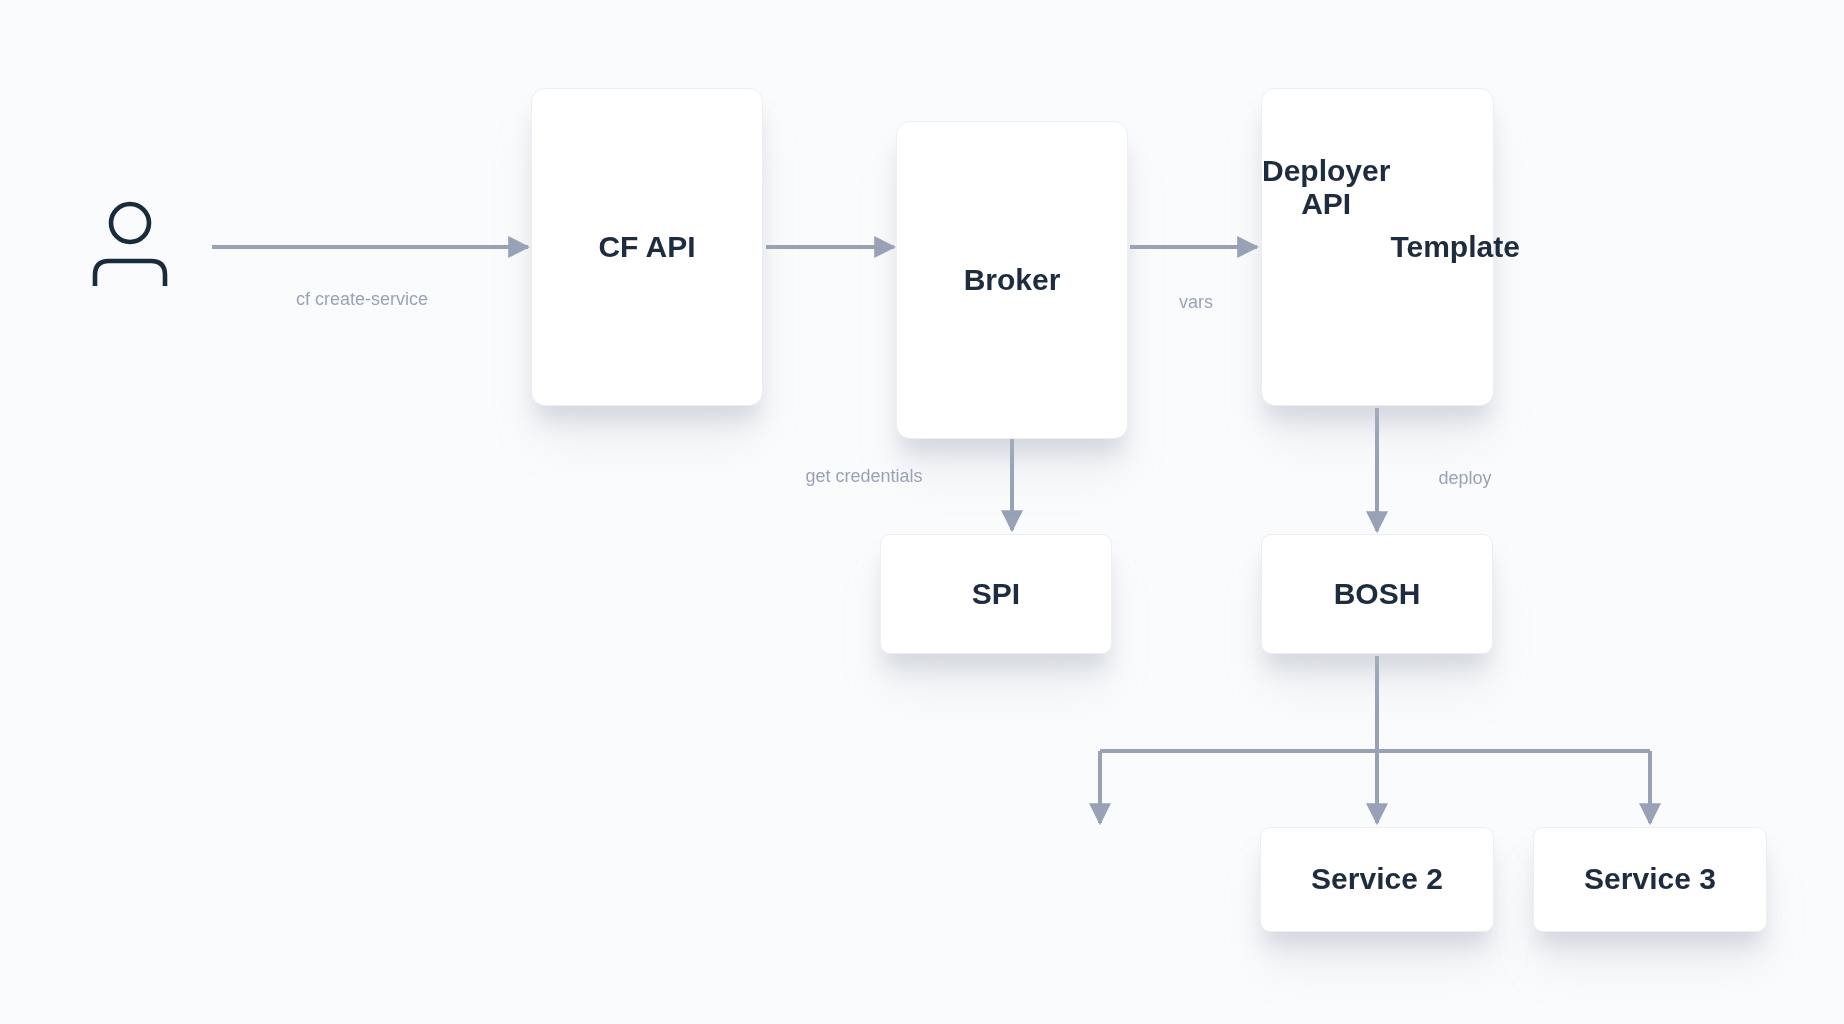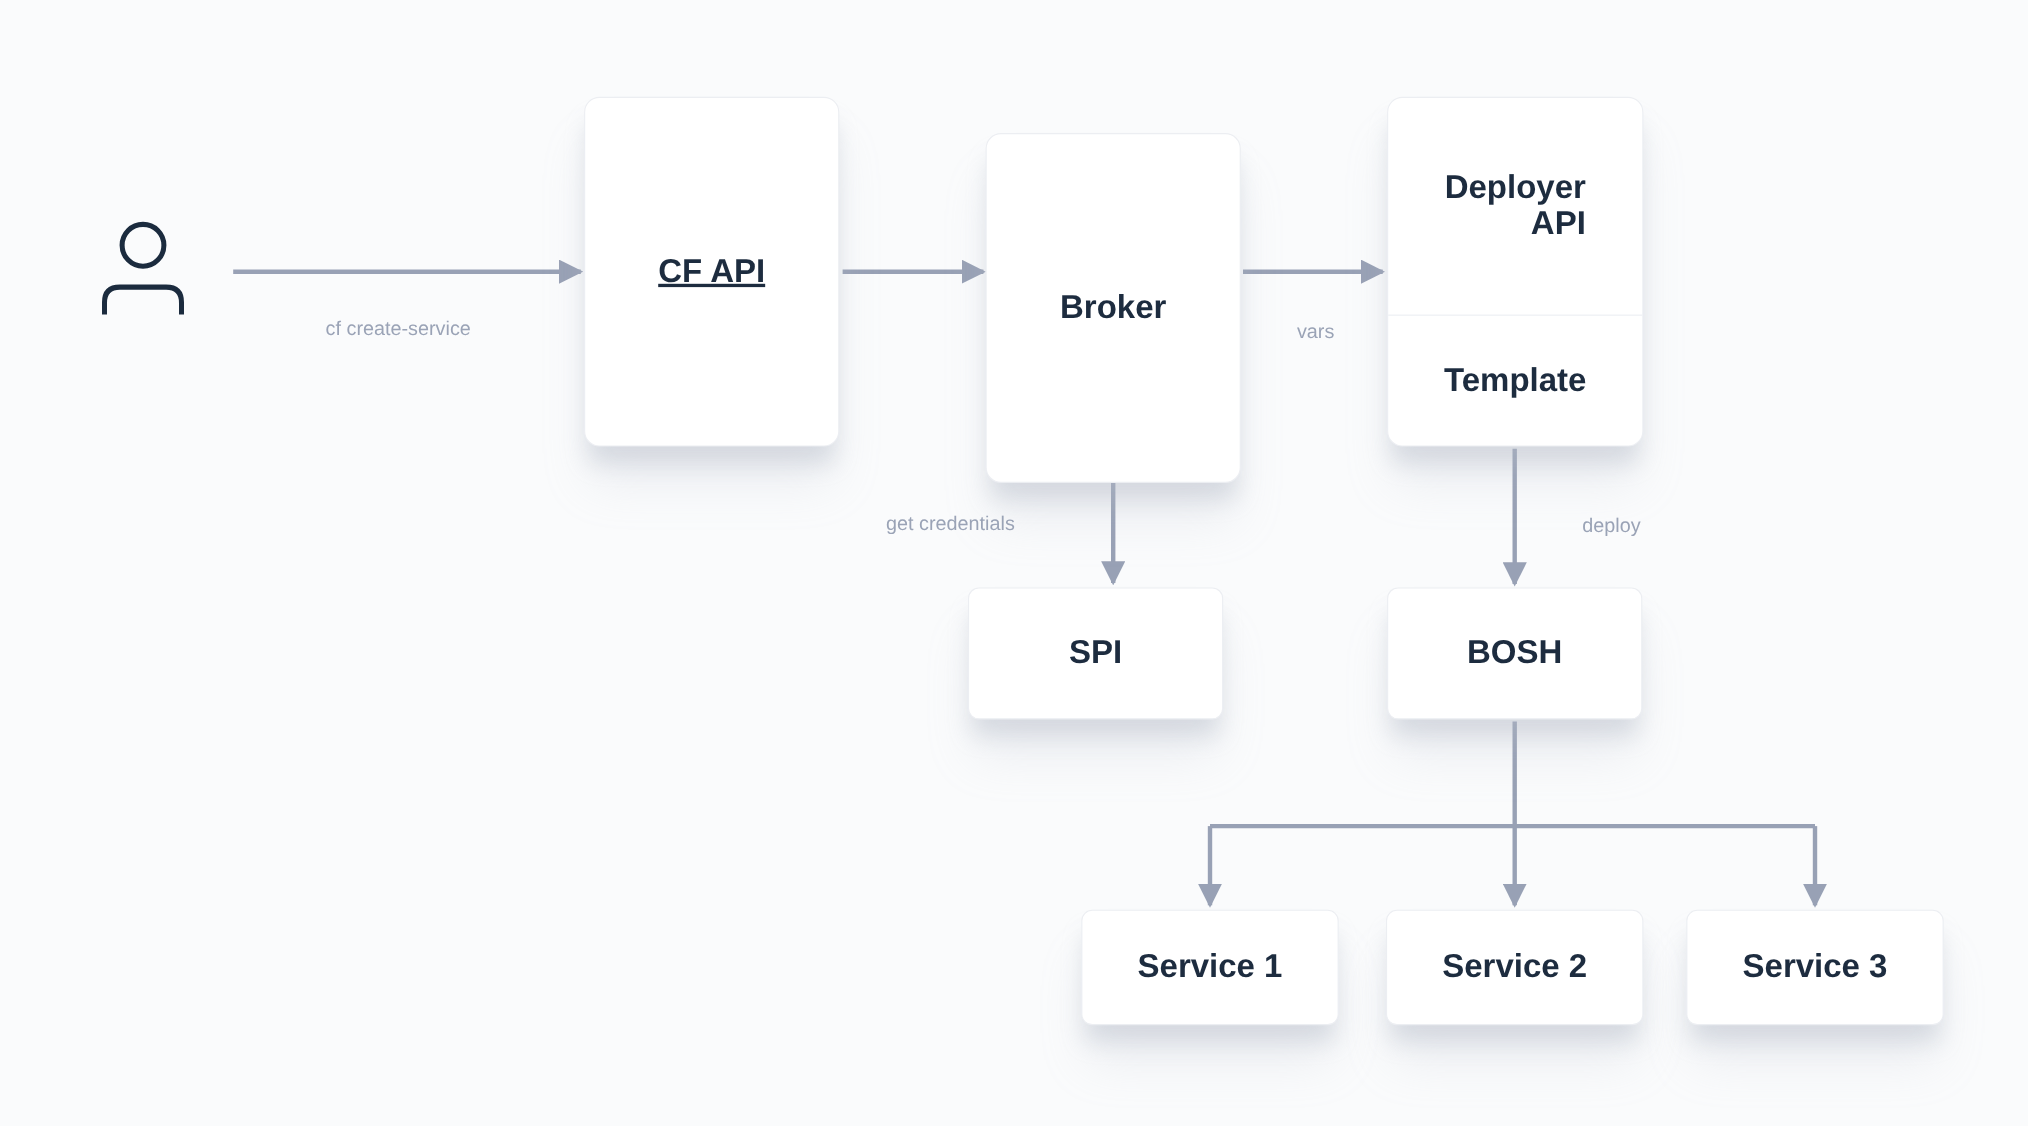--- a/index.html
+++ b/index.html
@@ -50,23 +50,23 @@
     box-shadow:0 18px 20px -4px var(--shadow,rgba(173,181,195,.38)),
                0 38px 44px -6px rgba(186,193,206,.22);
     display:flex;align-items:center;justify-content:center;
     color:var(--node_text,#1d2c3f);
     font-size:30px;font-weight:600;
     text-align:center;
     line-height:1.08;
   }
   .node.small{border-radius:10px;}
   
-  .n-cfapi   {left:531px;top:88px;width:232px;height:318px;text-decoration:underline;}
+  .n-cfapi   {left:531px;top:88px;width:232px;height:318px;}
   .n-broker  {left:896px;top:88px;width:232px;height:318px;margin-top:33px;}
-  .n-deployer{left:1261px;top:88px;width:233px;height:318px;flex-direction:column;align-items:stretch;justify-content:flex-start;padding:0;text-align:right;}
+  .n-deployer{left:1261px;top:88px;width:233px;height:318px;flex-direction:row;align-items:stretch;justify-content:flex-start;padding:0;}
   .n-deployer .seg{display:flex;align-items:center;justify-content:center;white-space:pre-line;}
   .n-deployer .seg.top{height:197px;}
   .n-deployer .divider{height:0;border-top:1.5px solid var(--node_border,#eceef2);}
   .n-deployer .seg.bottom{flex:1;}
   
   .n-spi     {left:880px;top:534px;width:232px;height:120px;}
   .n-bosh    {left:1261px;top:534px;width:232px;height:120px;}
   .n-svc1    {left:983px;top:827px;width:234px;height:105px;}
   .n-svc2    {left:1260px;top:827px;width:234px;height:105px;}
   .n-svc3    {left:1533px;top:827px;width:234px;height:105px;}
@@ -129,23 +129,20 @@
   </div>
 
   <div class="node small n-spi">
     <span>SPI</span>
   </div>
 
   <div class="node small n-bosh">
     <span>BOSH</span>
   </div>
 
-  <div class="node small n-svc1">
-    <span>Service 1</span>
-  </div>
 
   <div class="node small n-svc2">
     <span>Service 2</span>
   </div>
 
   <div class="node small n-svc3">
     <span>Service 3</span>
   </div>
 
   <div class="edge-label l-create">cf create-service</div>

